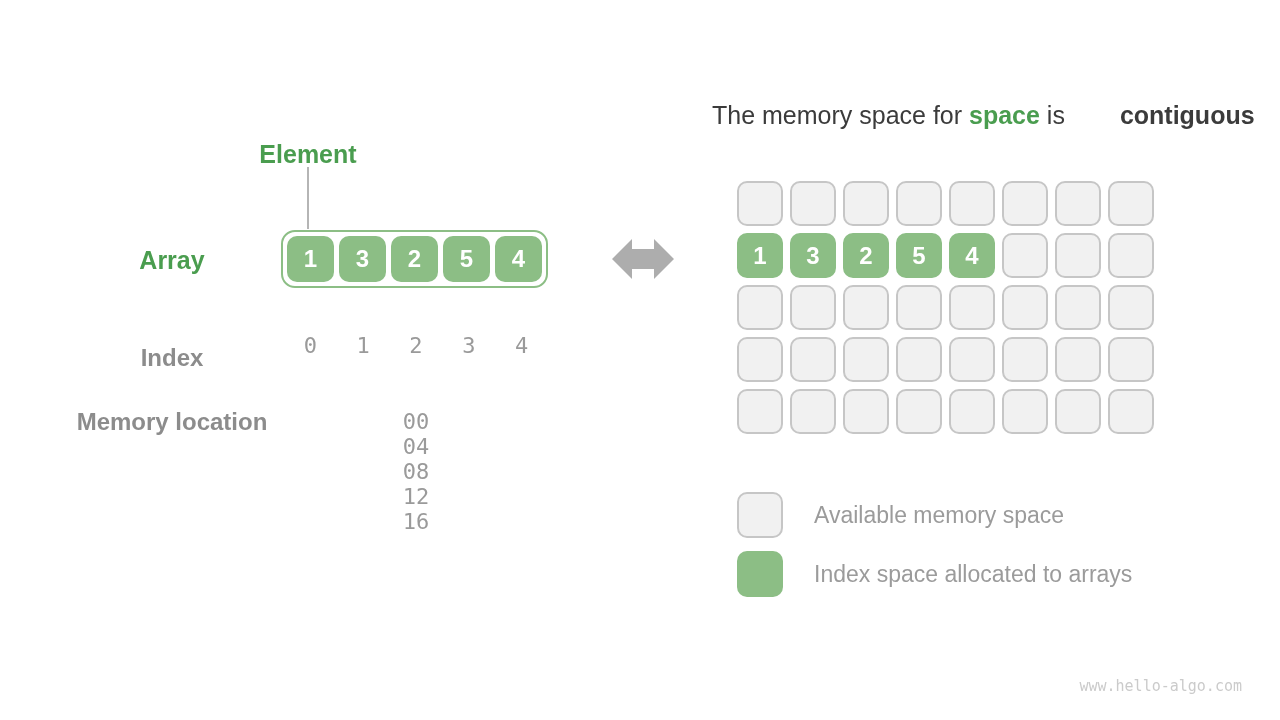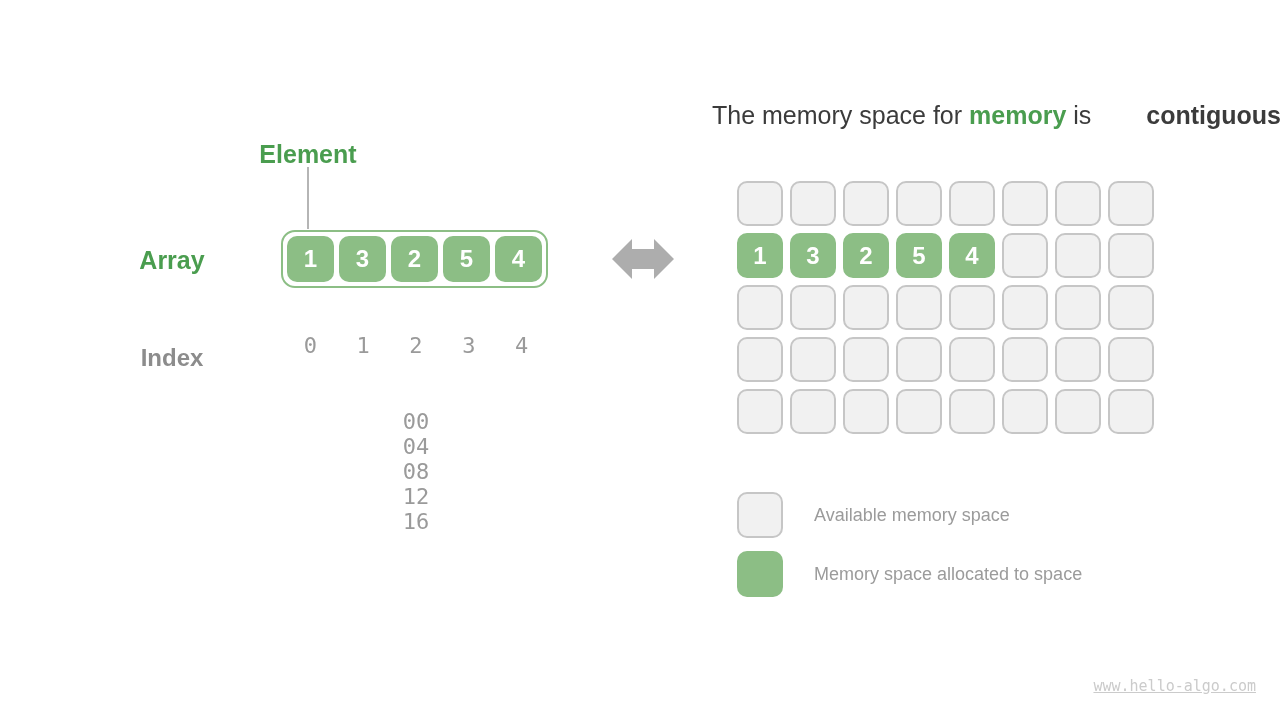--- a/index.html
+++ b/index.html
@@ -71,26 +71,26 @@
     background:var(--green-fill);border-color:var(--green-fill);
     display:flex;align-items:center;justify-content:center;
     color:#fff;font-size:24px;font-weight:bold;
   }
   
   .legend{position:absolute;left:737px;top:492px;display:flex;flex-direction:column;gap:13px;}
   .lrow{display:flex;align-items:center;gap:31px;}
   .lswatch{width:46px;height:46px;box-sizing:border-box;border-radius:10px;}
   .lswatch.available{background:var(--cell-bg);border:2px solid var(--cell-border);}
   .lswatch.allocated{background:var(--green-fill);}
-  .ltext{font-size:18px;color:var(--legend-text);white-space:nowrap;}
+  .ltext{font-size:23px;color:var(--legend-text);white-space:nowrap;}
   
   .watermark{
-    position:absolute;right:24px;top:677px;
+    position:absolute;right:38px;top:677px;
     font-family:"DejaVu Sans Mono","Liberation Mono",monospace;
-    font-size:15px;color:var(--watermark);text-decoration:underline;
+    font-size:15px;color:var(--watermark);
   }
 </style>
 </head>
 <body>
 
 <div class="canvas">
 
   <div class="element-label">Element</div>
   <div class="element-line"></div>
 
@@ -105,33 +105,34 @@
 
   <div class="row-label index-lab">Index</div>
   <div class="vrow index-row">
       <div class="">0</div>
       <div class="">1</div>
       <div class="">2</div>
       <div class="">3</div>
       <div class="">4</div>
     </div>
 
+  <div class="row-label mem-lab">Memory location</div>
   <div class="vrow memory-row">
       <div class="">00</div>
       <div class="">04</div>
       <div class="">08</div>
       <div class="">12</div>
       <div class="">16</div>
     </div>
 
   <svg class="arrow" width="62" height="44" viewBox="0 0 62 44">
     <polygon points="0,22 20,2 20,12 42,12 42,2 62,22 42,42 42,32 20,32 20,42" fill="var(--arrow)"></polygon>
   </svg>
 
-  <div class="title"><span>The memory space for </span><span class="hl">memory</span><span> is </span><span class="em">contiguous</span></div>
+  <div class="title"><span>The memory space for </span><span class="hl">space</span><span> is </span><span class="em">contiguous</span></div>
 
   <div class="grid" style="grid-template-columns: repeat(8, 46px);">
       <div class="gcell"></div>
       <div class="gcell"></div>
       <div class="gcell"></div>
       <div class="gcell"></div>
       <div class="gcell"></div>
       <div class="gcell"></div>
       <div class="gcell"></div>
       <div class="gcell"></div>
@@ -169,18 +170,18 @@
       <div class="gcell"></div>
     </div>
 
   <div class="legend">
       <div class="lrow">
         <div class="lswatch available"></div>
         <div class="ltext">Available memory space</div>
       </div>
       <div class="lrow">
         <div class="lswatch allocated"></div>
-        <div class="ltext">Memory space allocated to space</div>
+        <div class="ltext">Index space allocated to arrays</div>
       </div>
     </div>
 
   <div class="watermark">www.hello-algo.com</div>
 </div>
 
 </body></html>

